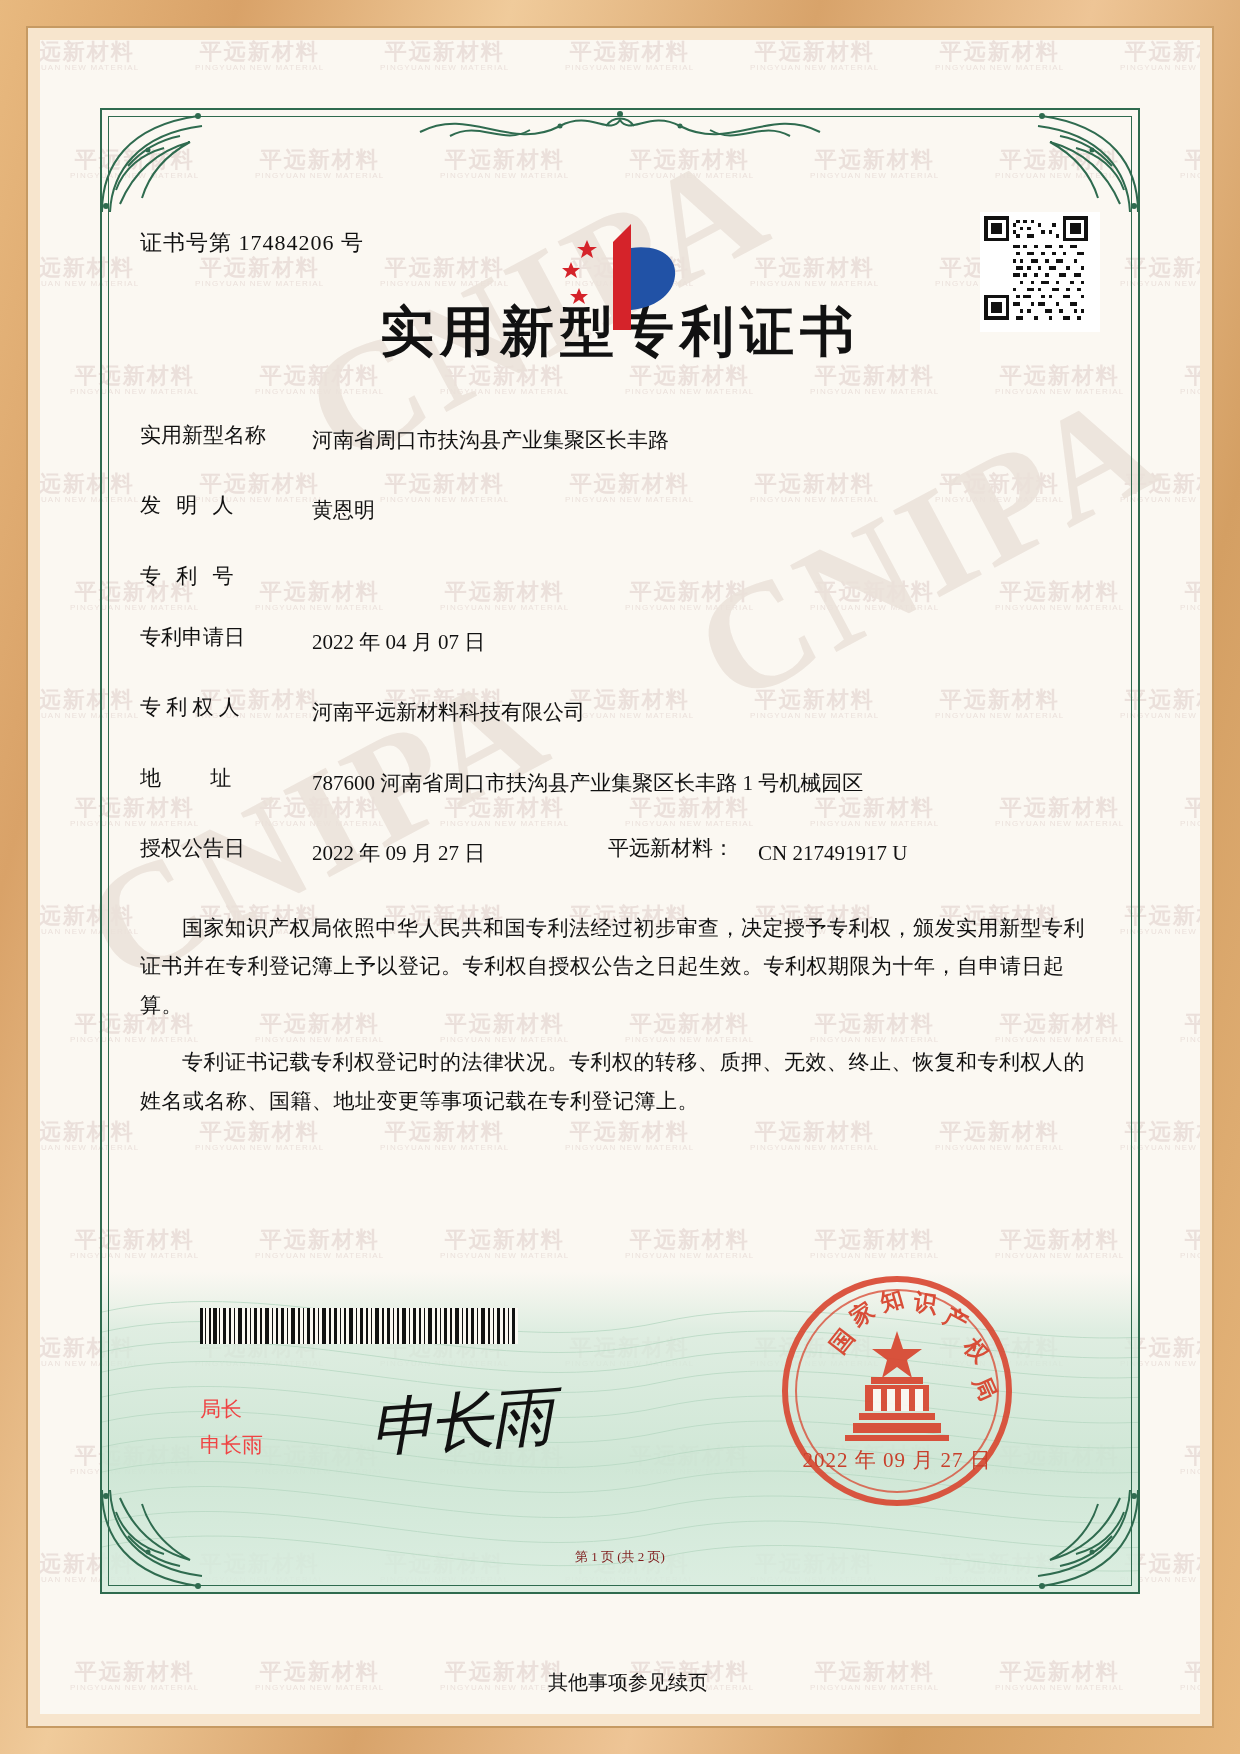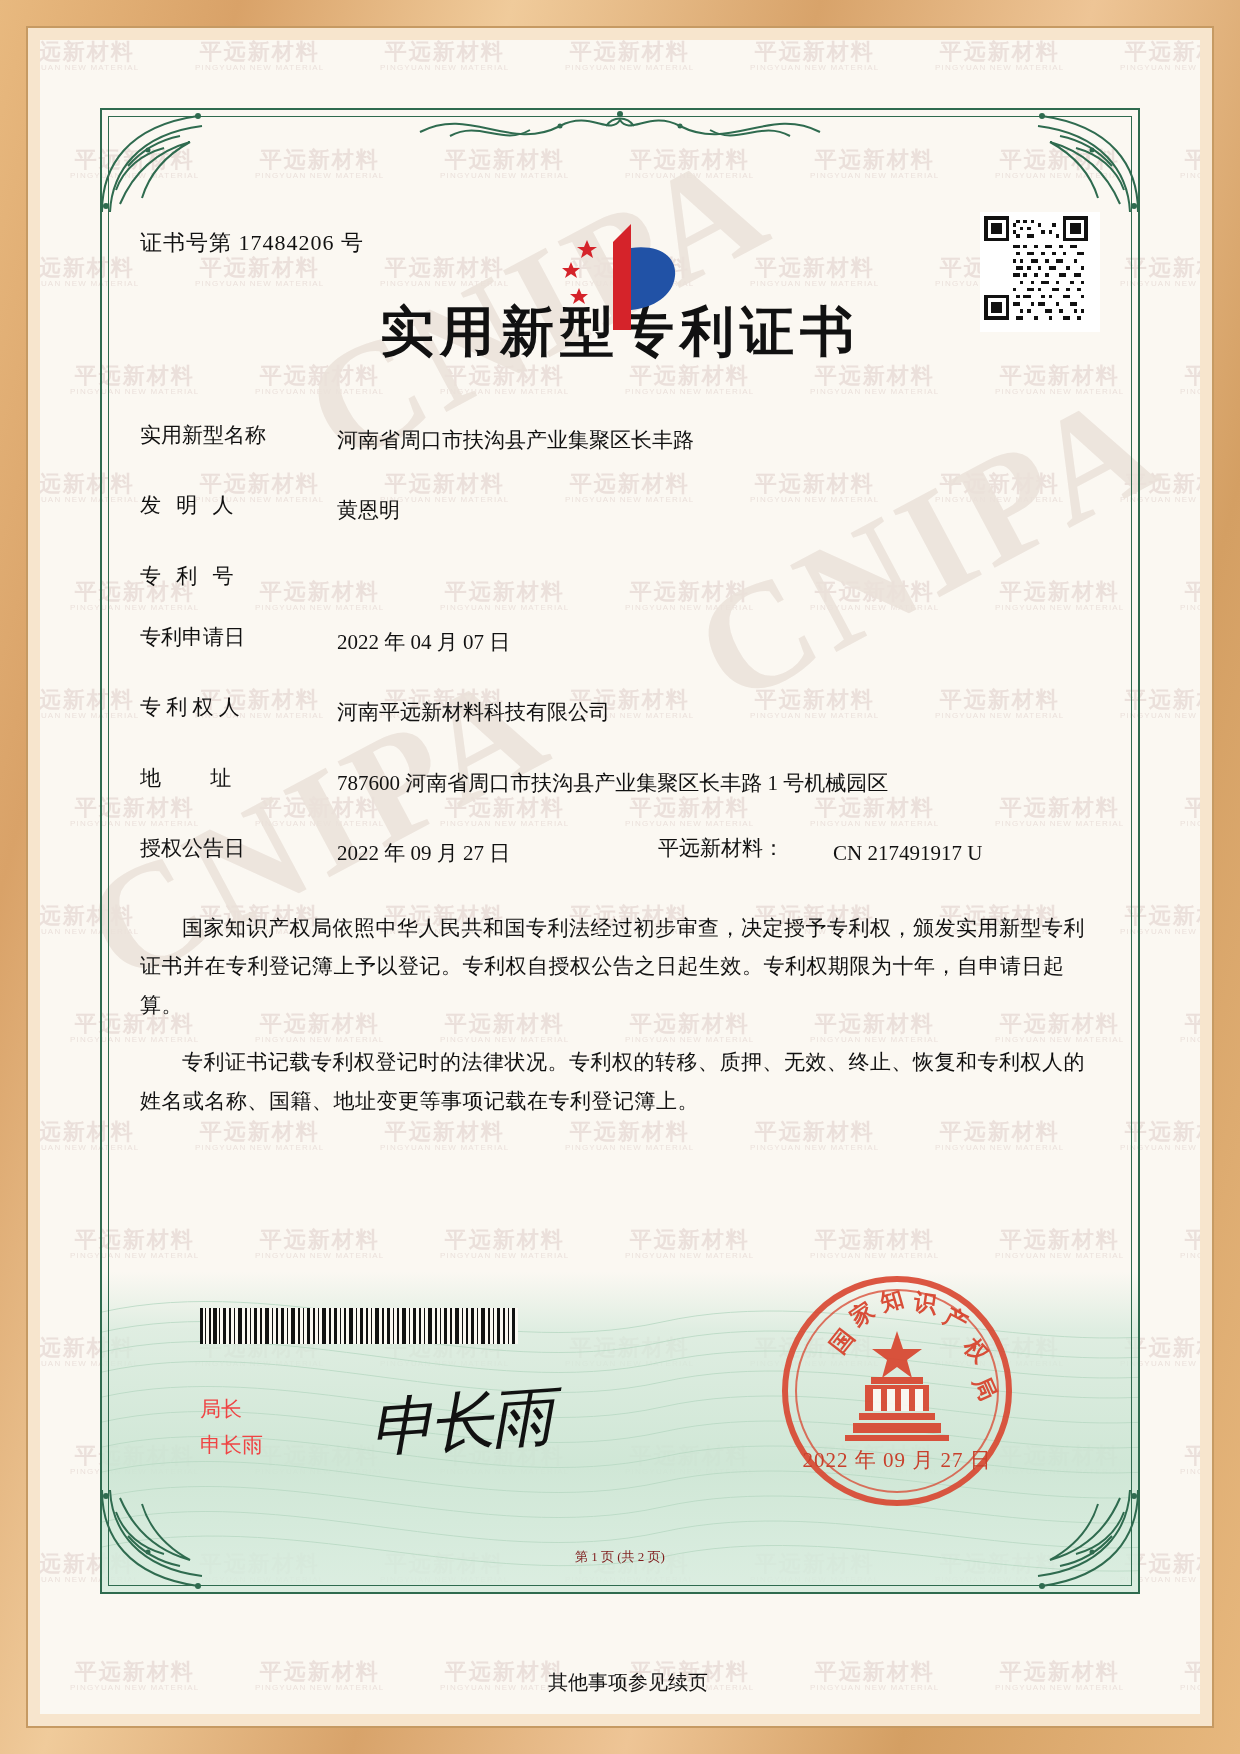--- a/index.html
+++ b/index.html
@@ -152,21 +152,20 @@
   .fields {
     margin-top: 56px;
     font-size: 21px;
     color: #111;
     line-height: 1;
   }
   .field-row {
     display: flex;
     align-items: flex-start;
     margin-bottom: 40px;
-    gap: 25px;
   }
   .f-label {
     width: 172px;
     flex: 0 0 172px;
     letter-spacing: 0px;
     white-space: nowrap;
   }
   .f-label.sp3 { letter-spacing: 22px; }
   .f-label.sp4 { letter-spacing: 5px; }
   .f-value {

